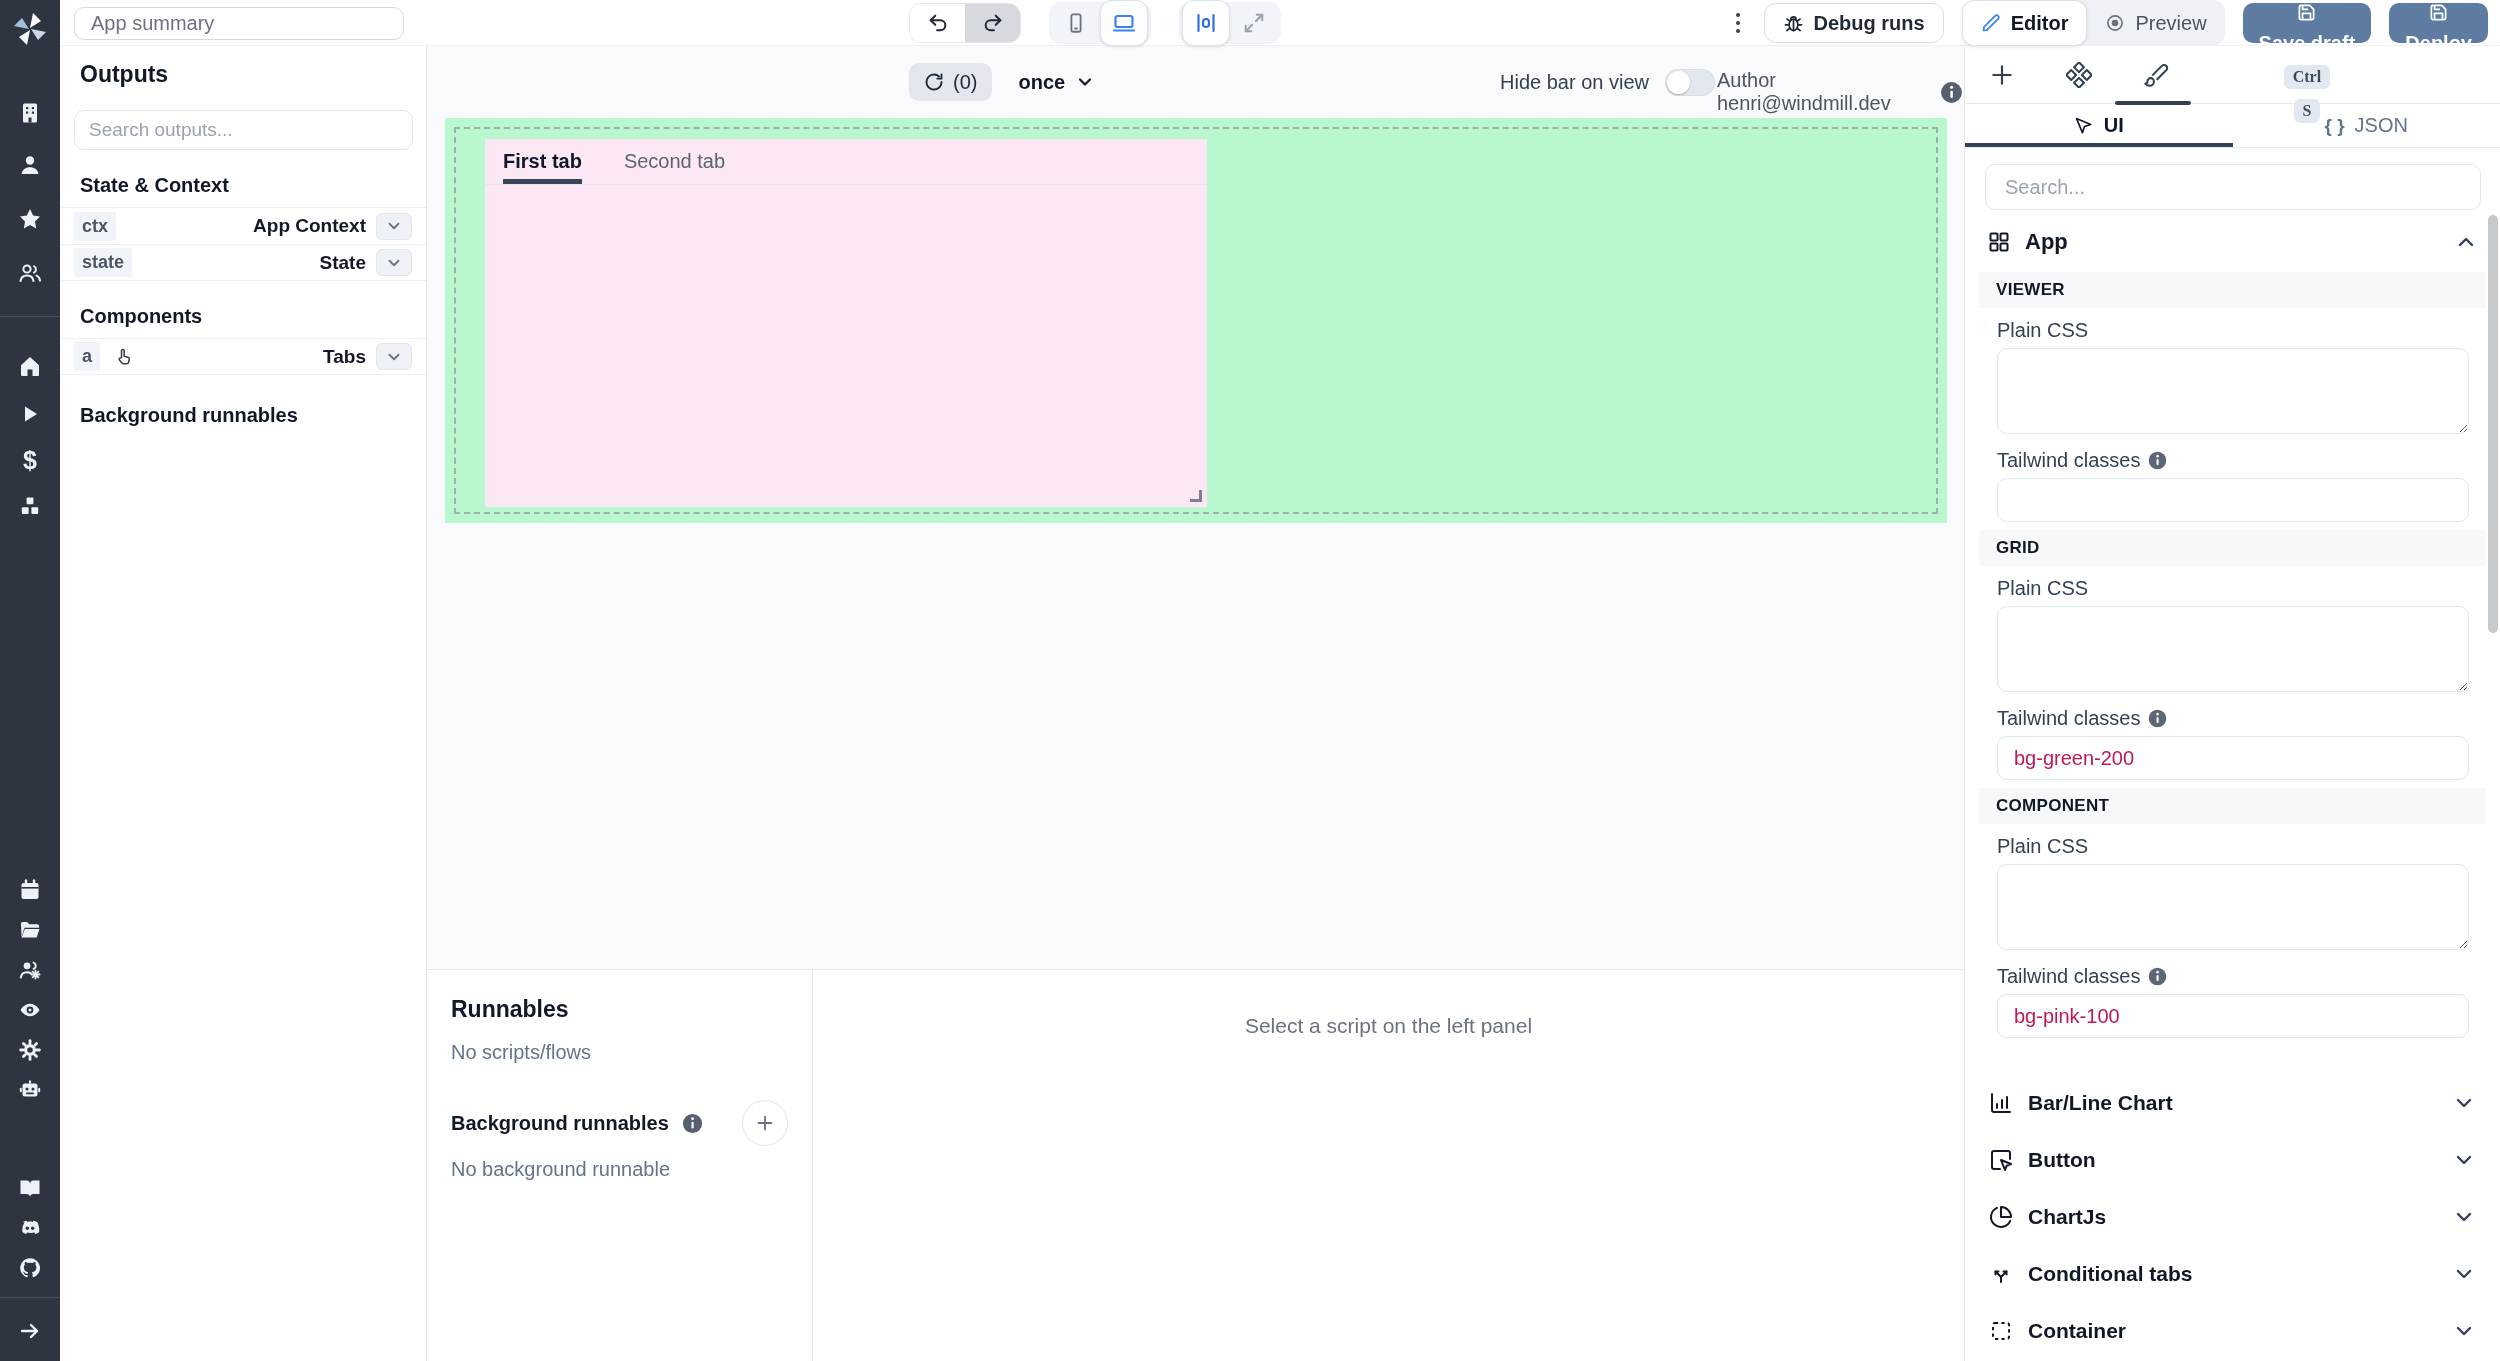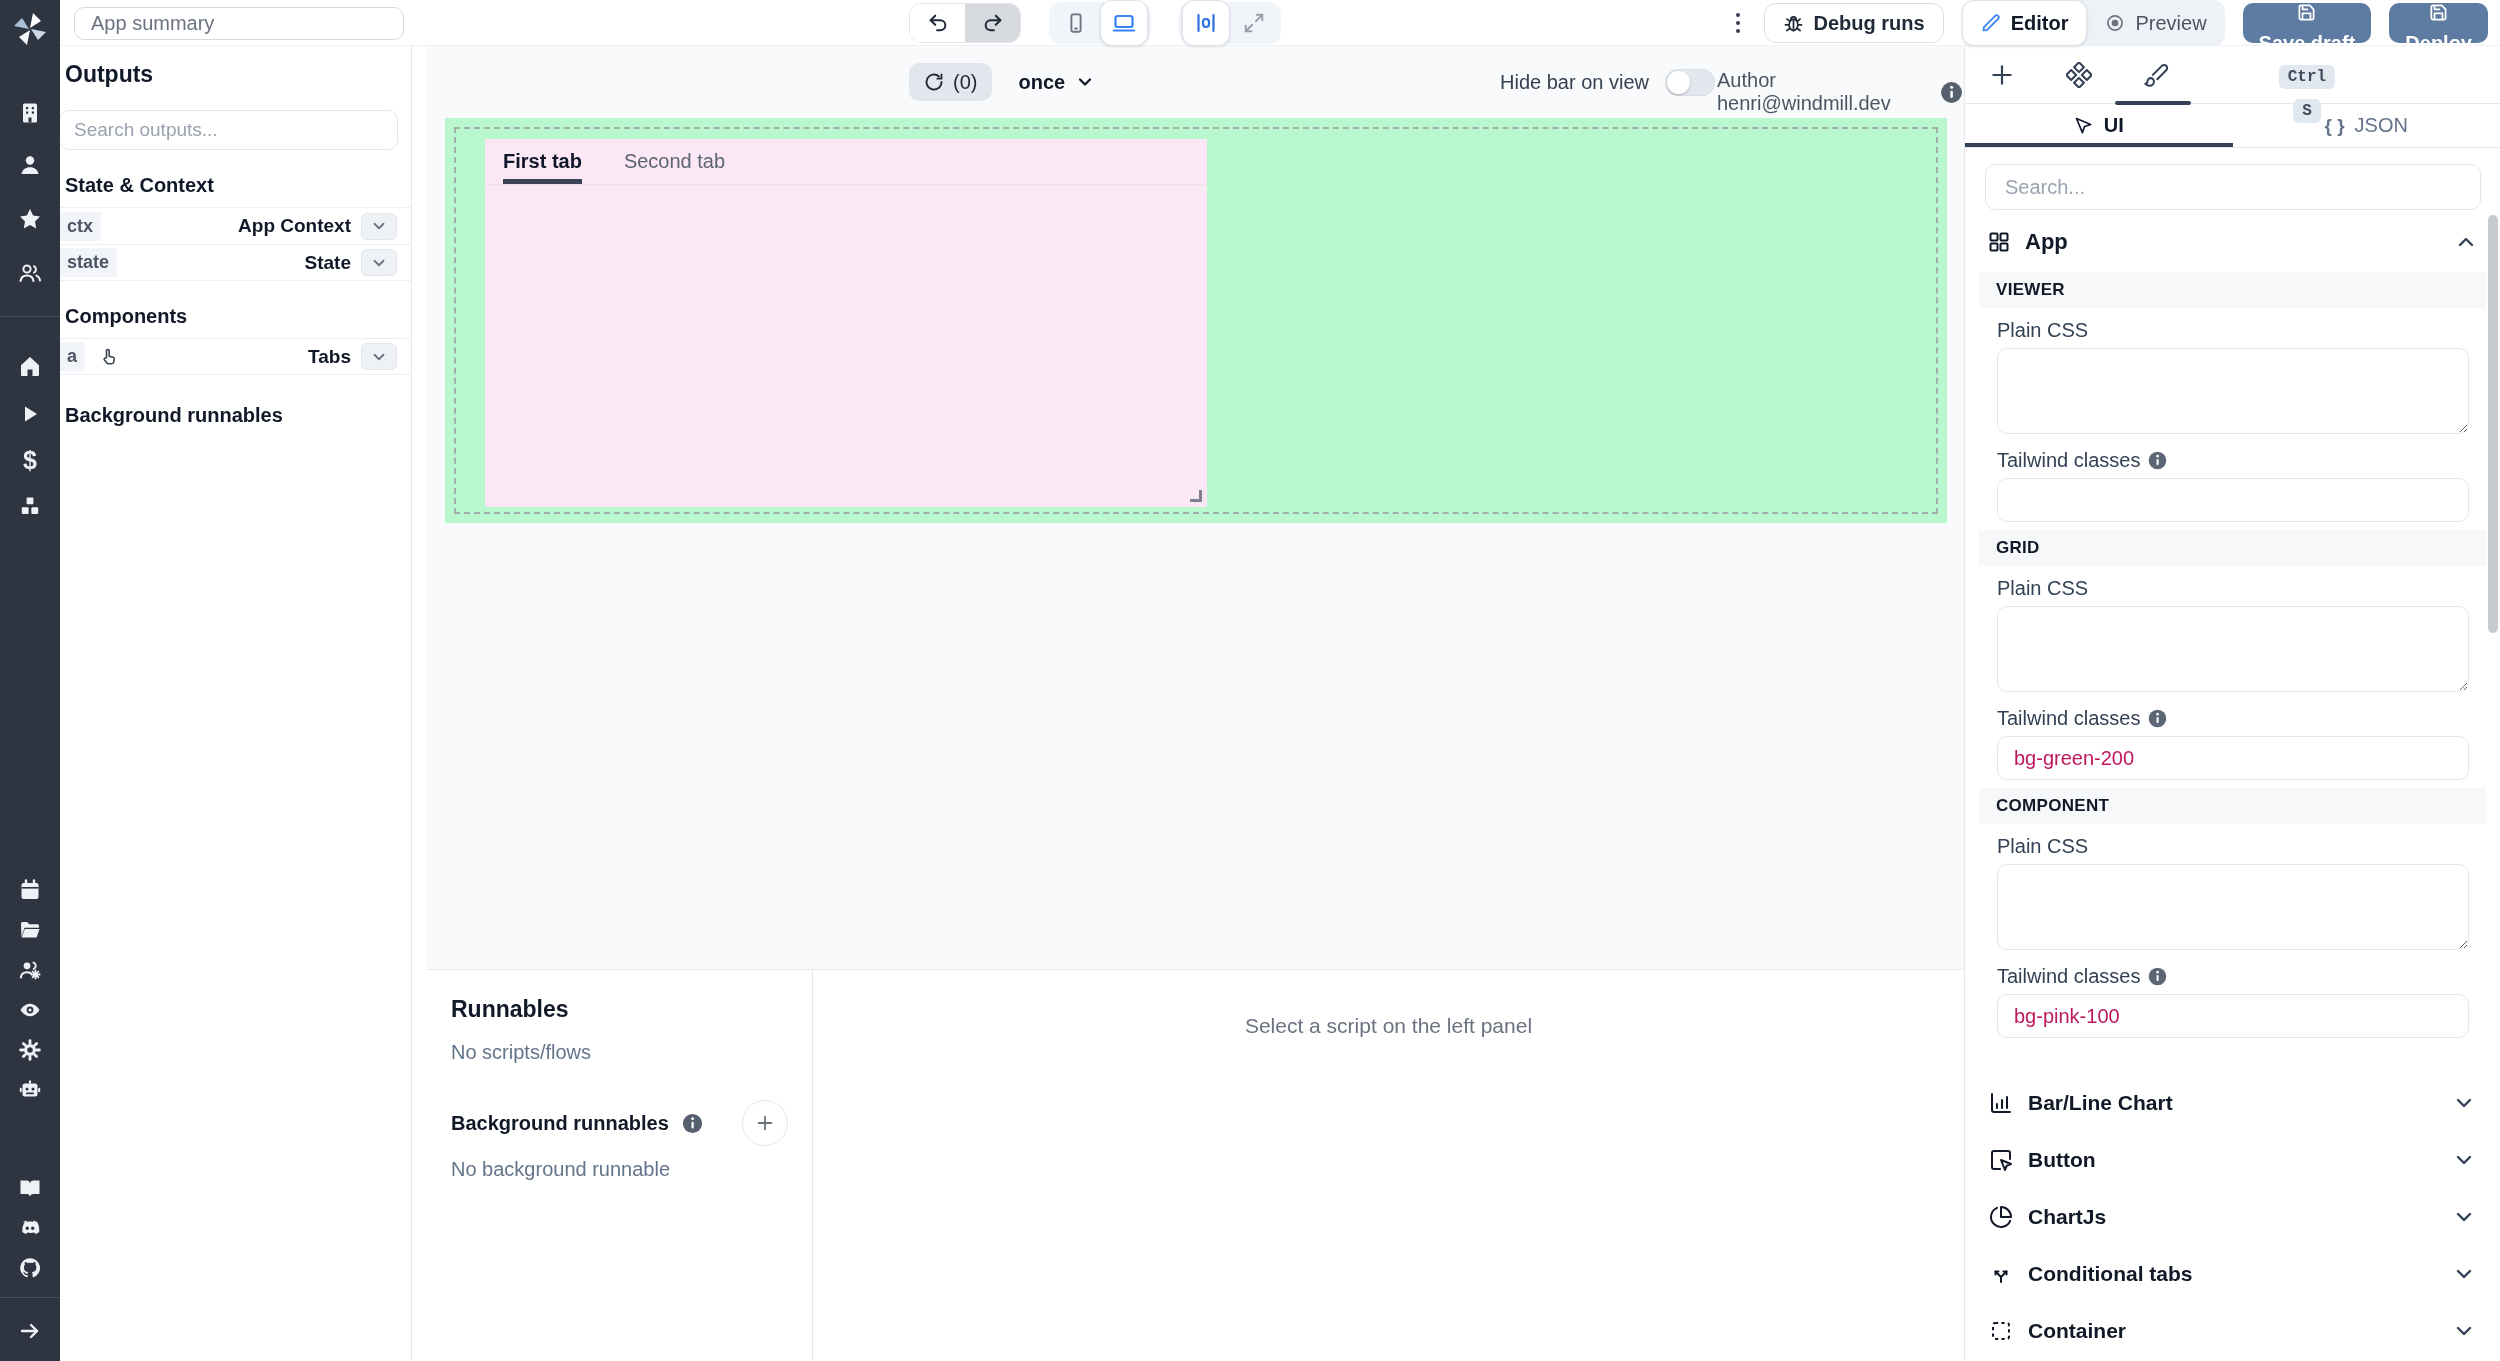--- a/index.html
+++ b/index.html
@@ -33,24 +33,24 @@
   .kebab { display:flex; flex-direction:column; gap:4px; padding:6px; cursor:pointer; }
   .kebab i { width:4px; height:4px; border-radius:50%; background:#374151; }
   .btn-outline { height:40px; display:flex; align-items:center; gap:10px; padding:0 18px; background:#fff; border:1px solid #d9dfe7;
                  border-radius:12px; font-size:20px; font-weight:600; color:#1f2937; cursor:pointer; }
   .segmented { display:flex; align-items:center; height:46px; background:#eef2f7; border-radius:12px; }
   .seg-item { display:flex; align-items:center; gap:10px; padding:0 18px; height:46px; font-size:20px; color:#4b5563; cursor:pointer; border-radius:12px; }
   .seg-item.active { background:#fff; border:1px solid #dbe2ea; font-weight:600; color:#111827; box-shadow:0 1px 3px rgba(16,24,40,.12); }
   .btn-primary { height:40px; display:flex; align-items:center; gap:10px; padding:0 16px; background:#5e7ca2; border:none;
                  border-radius:10px; color:#fff; font-size:20px; font-weight:700; cursor:pointer;flex-direction:column; }
   .kbd { background:#e2e8f0; color:#3f4a5a; border-radius:6px; padding:3px 9px; font-size:16px; font-weight:700;
-         font-family:Liberation Mono, monospace; }
+         font-family:Liberation Serif, serif; }
 
   
-  .outputs { position:absolute; left:45px; top:46px; width:367px; bottom:0; background:#fff; border-right:1px solid #e5e8ec; }
+  .outputs { position:absolute; left:60px; top:46px; width:367px; bottom:0; background:#fff; border-right:1px solid #e5e8ec; }
   .outputs-title { margin:15px 20px 0; font-size:23px; font-weight:700; color:#111827; }
   .outputs-search { display:block; margin:22px 14px 0; width:339px; height:40px; border:1px solid #e2e7ee; border-radius:10px;
                     padding:0 14px; font-size:19px; color:#374151; font-family:inherit; outline:none; }
   .outputs-search::placeholder { color:#9aa3af; }
   .sec-label { margin:24px 20px 10px; font-size:20px; font-weight:700; color:#111827; }
   .out-row { display:flex; align-items:center; height:37px; padding:0 14px; border-top:1px solid #eceff3; cursor:pointer; }
   .out-row.last { border-bottom:1px solid #eceff3; }
   .key-badge { background:#f1f4f8; border-radius:0; padding:4px 8px; font-size:18px; font-weight:600; color:#4b5563; }
   .row-right { margin-left:auto; display:flex; align-items:center; gap:10px; }
   .type-label { font-size:19px; font-weight:700; color:#111827; }

